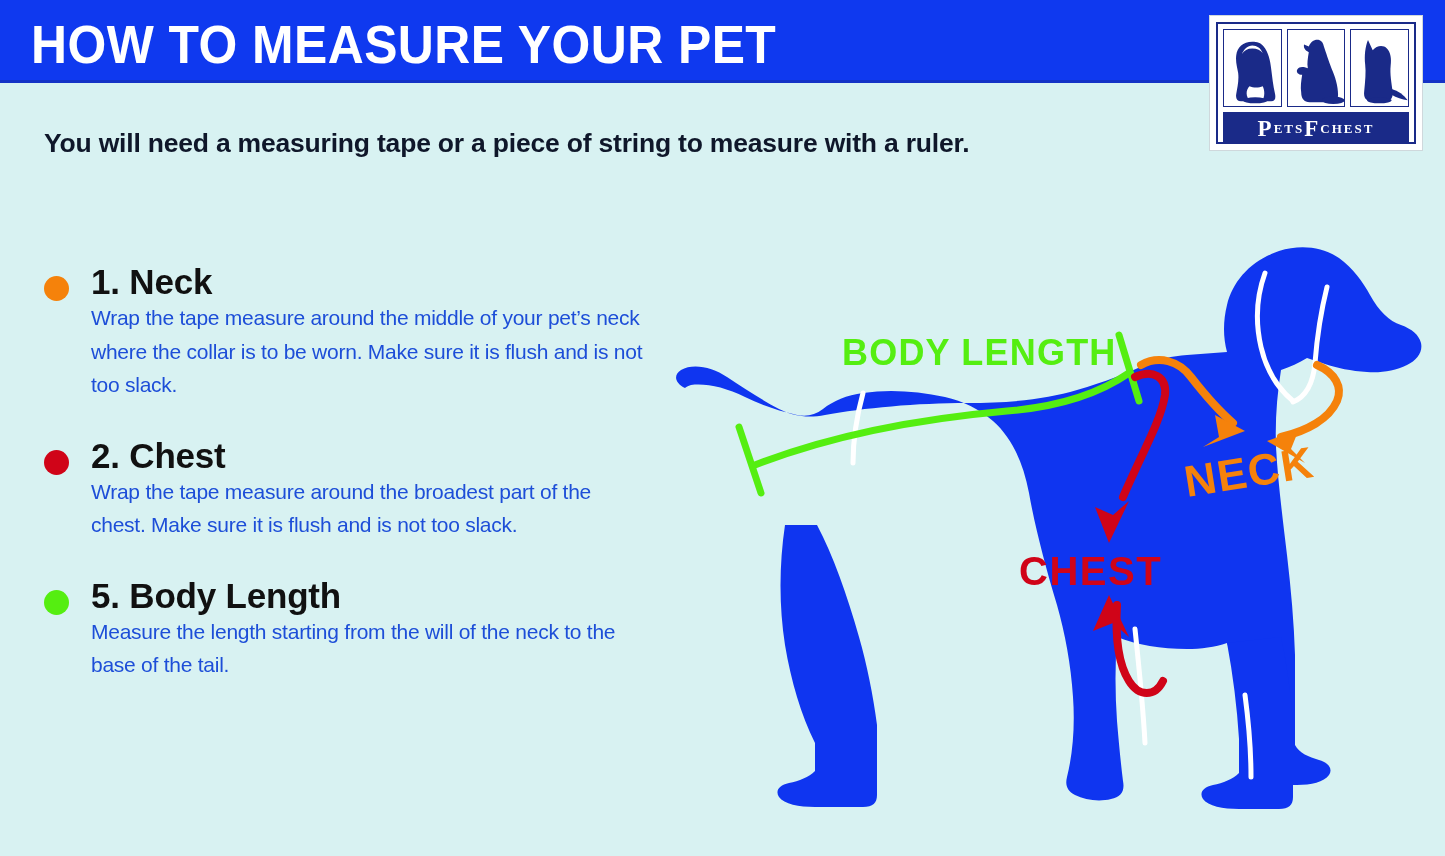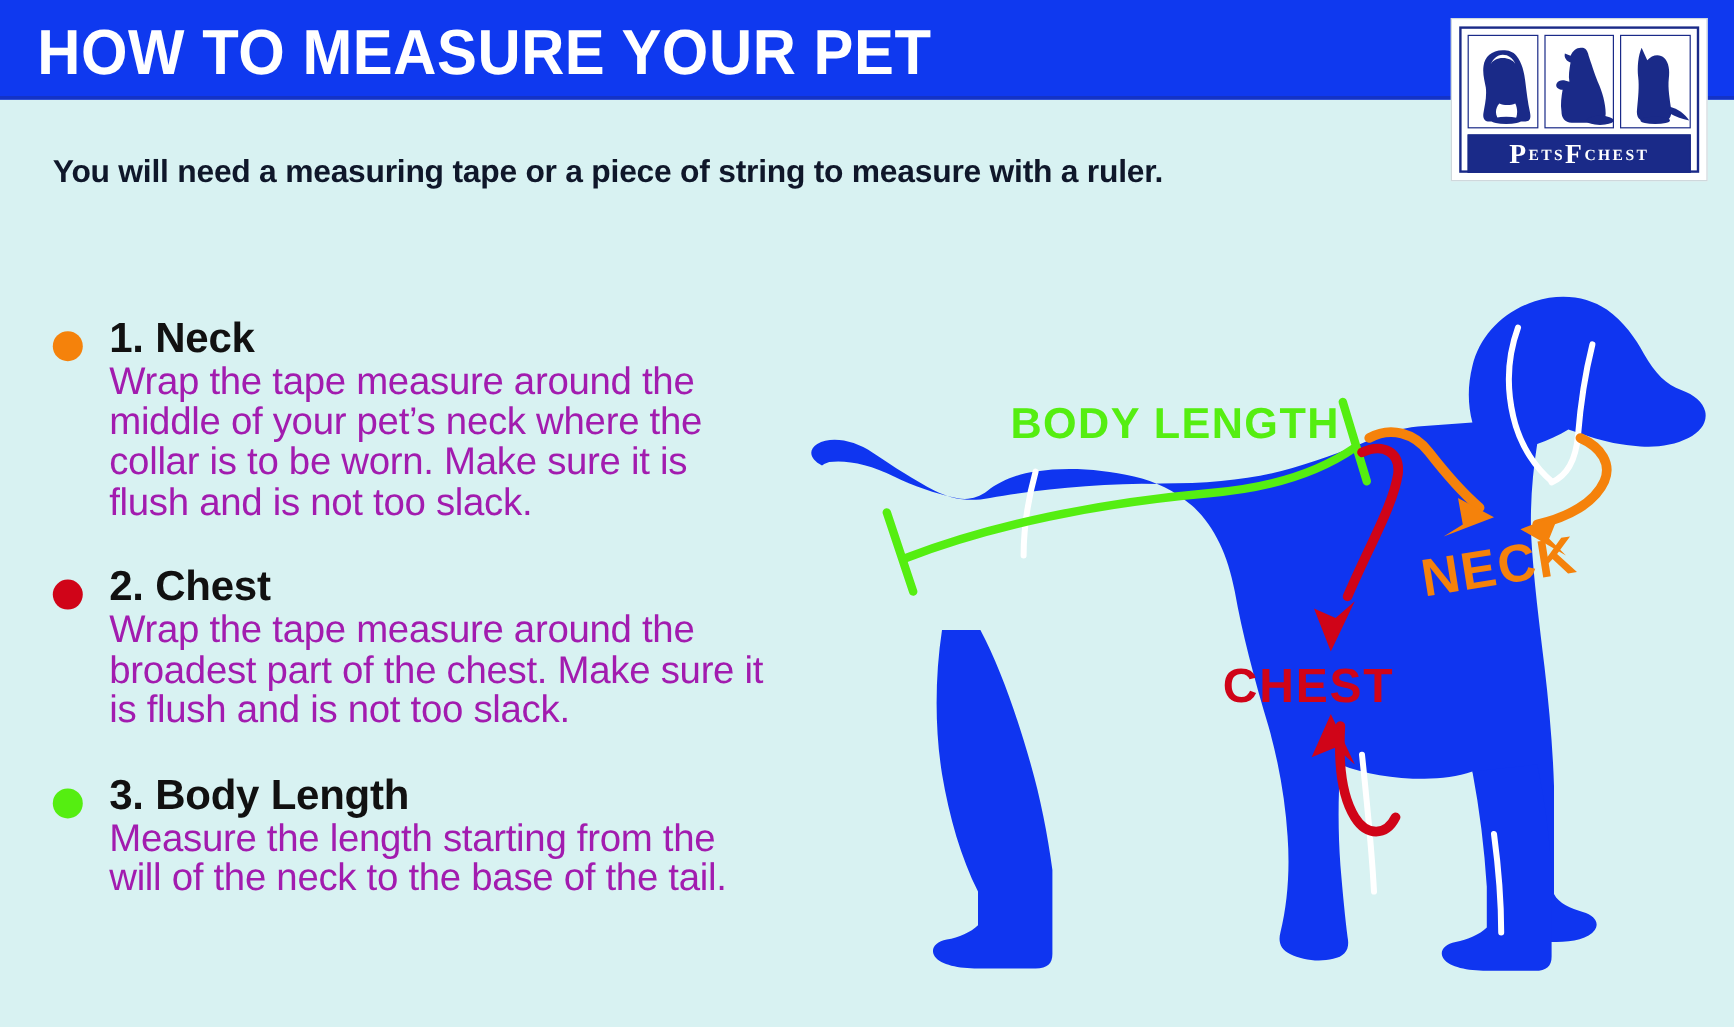--- a/index.html
+++ b/index.html
@@ -124,23 +124,23 @@
   }
   .step-title {
     font-size: 35px;
     font-weight: bold;
     color: #111111;
     line-height: 33px;
     letter-spacing: -0.2px;
     margin-bottom: 3px;
   }
   .step-body {
-    font-size: 32px;
+    font-size: 21px;
     line-height: 33.5px;
-    color: #a21caf;
+    color: #1d4ed8;
     letter-spacing: -0.25px;
   }
 
   
   #diagram {
     position: absolute;
     left: 667px;
     top: 225px;
     width: 800px;
     height: 625px;
@@ -220,21 +220,21 @@
     </div>
 
     <div class="step">
       <span class="step-bullet" style="background:#d00418"></span>
       <div class="step-title">2. Chest</div>
       <div class="step-body">Wrap the tape measure around the broadest part of the chest. Make sure it is flush and is not too slack.</div>
     </div>
 
     <div class="step">
       <span class="step-bullet" style="background:#55ee11"></span>
-      <div class="step-title">3. Body Length</div>
+      <div class="step-title">5. Body Length</div>
       <div class="step-body">Measure the length starting from the will of the neck to the base of the tail.</div>
     </div>
 
   </div>
 
   <div id="diagram">
     <svg viewBox="0 0 800 625" aria-hidden="true">
 
       <g>
         <path fill="#0f35f0" d="

